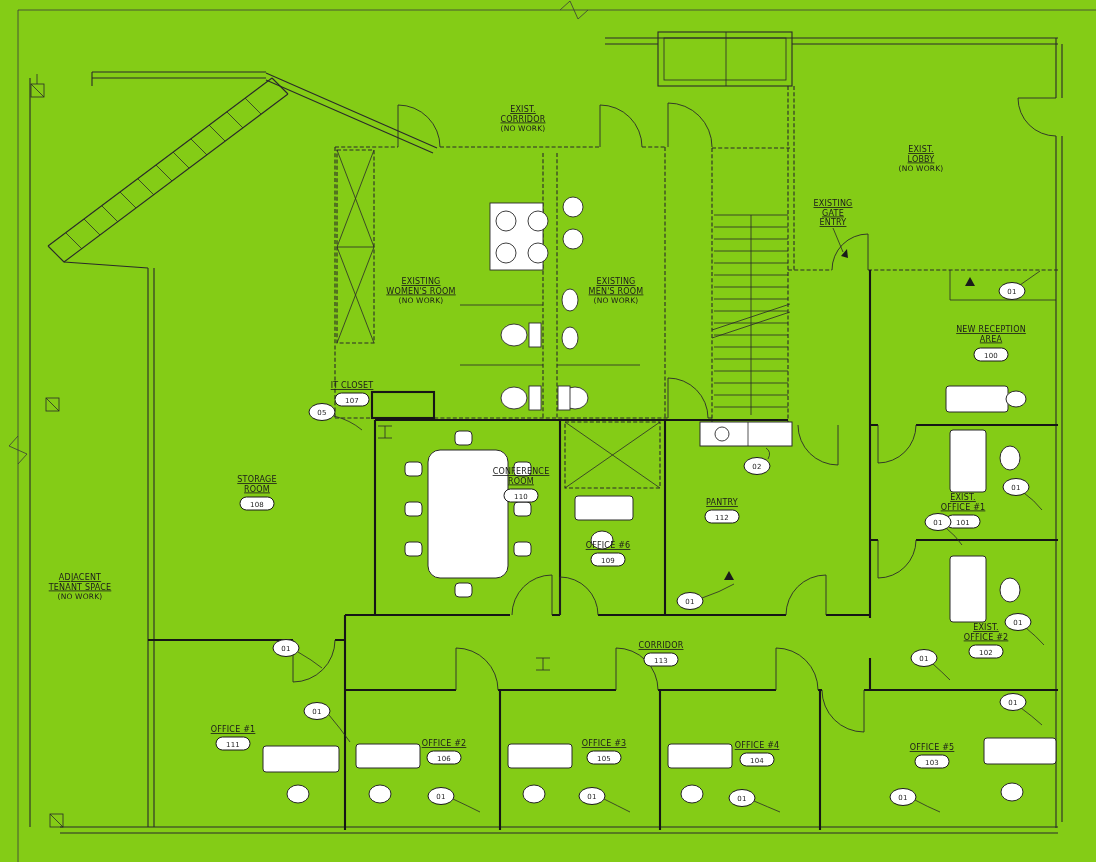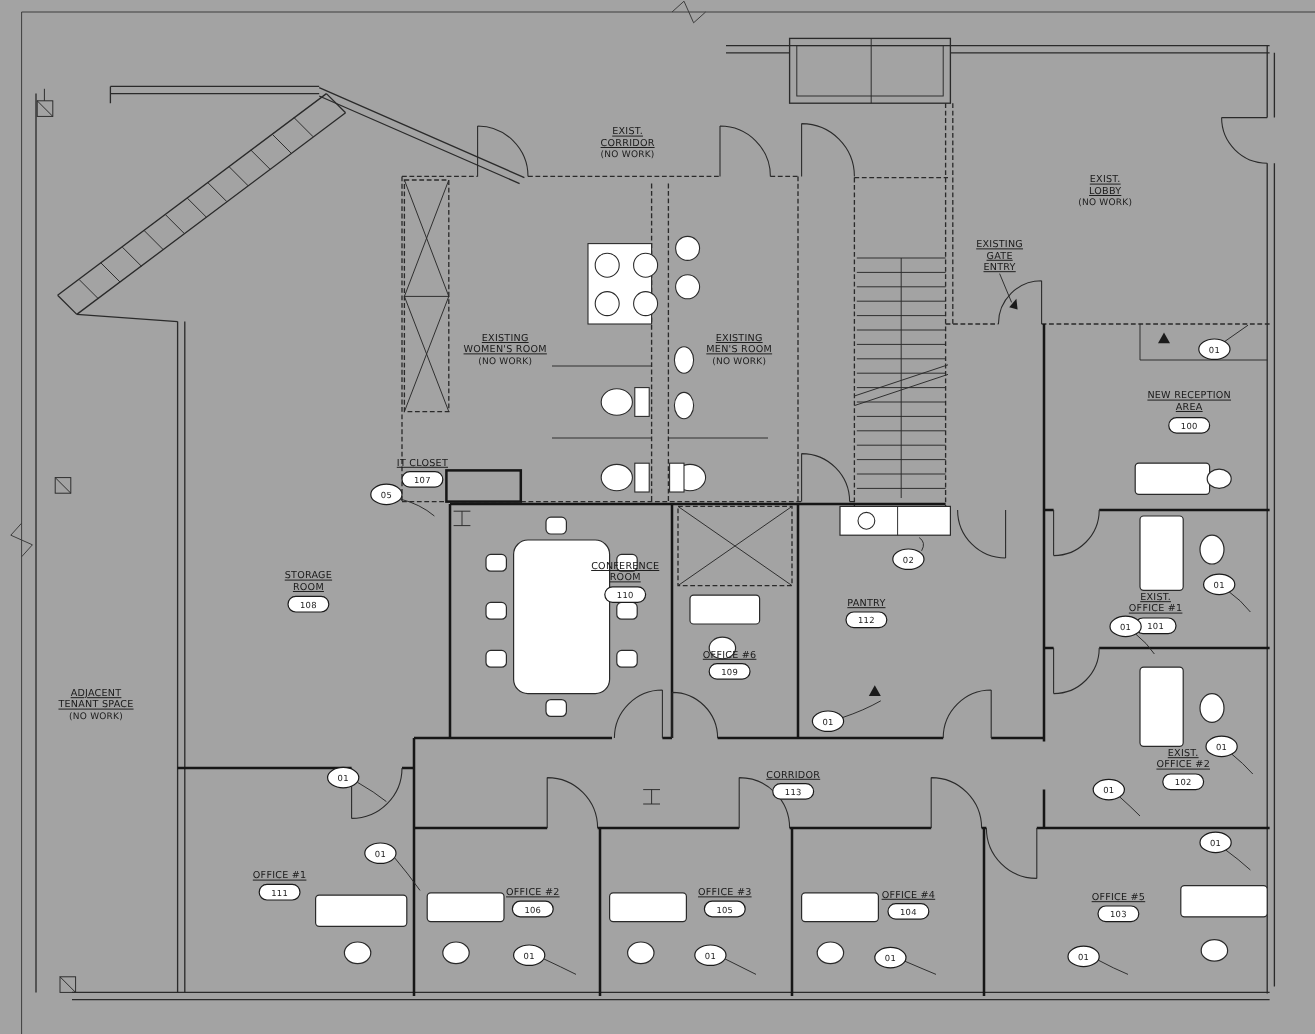--- a/index.html
+++ b/index.html
@@ -1,16 +1,16 @@
 <!DOCTYPE html>
 <html><head>
 <meta charset="utf-8">
 <style>
   html,body{margin:0;padding:0;background:#e8e8e8;}
-  #sheet{width:1096px;height:862px;background:#a3a3a3;position:relative;margin:0 auto;
+  #sheet{width:1096px;height:862px;background:#84cc16;position:relative;margin:0 auto;
          font-family:"DejaVu Sans",sans-serif;}
   svg{display:block;}
   svg text{font-family:"DejaVu Sans",sans-serif;fill:#1b1b1b;text-anchor:middle;
            letter-spacing:.2px;}
   .rn{font-size:8px;text-decoration:underline;}
   .nw{font-size:7.5px;}
   .num{font-size:7px;}
   .kn{font-size:7px;}
   .wallN{stroke:#161616;stroke-width:2.1;fill:none;stroke-linecap:butt;}
   .wallE{stroke:#2a2a2a;stroke-width:1.1;fill:none;stroke-dasharray:4 2.2;}

